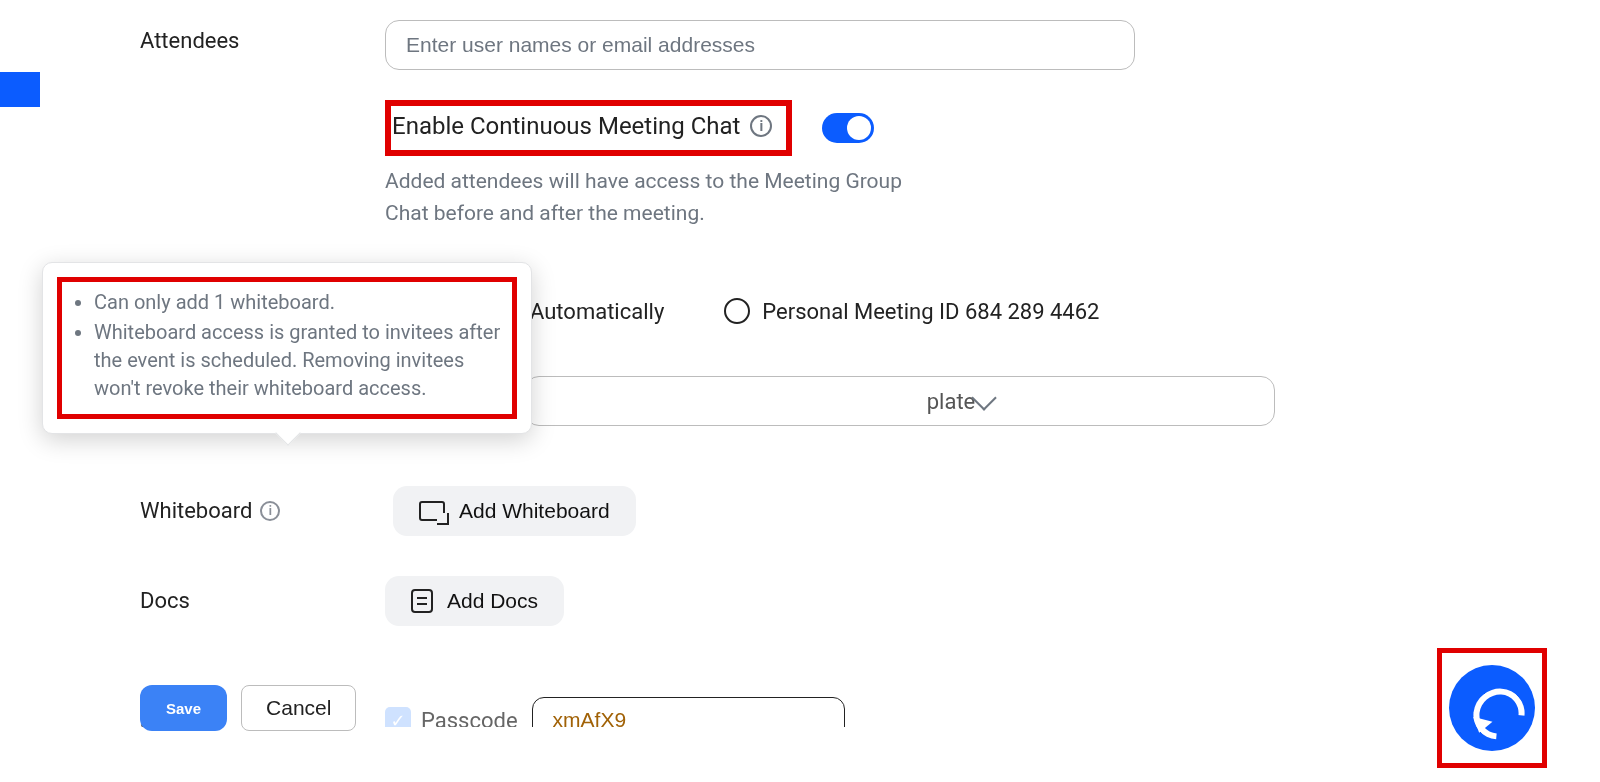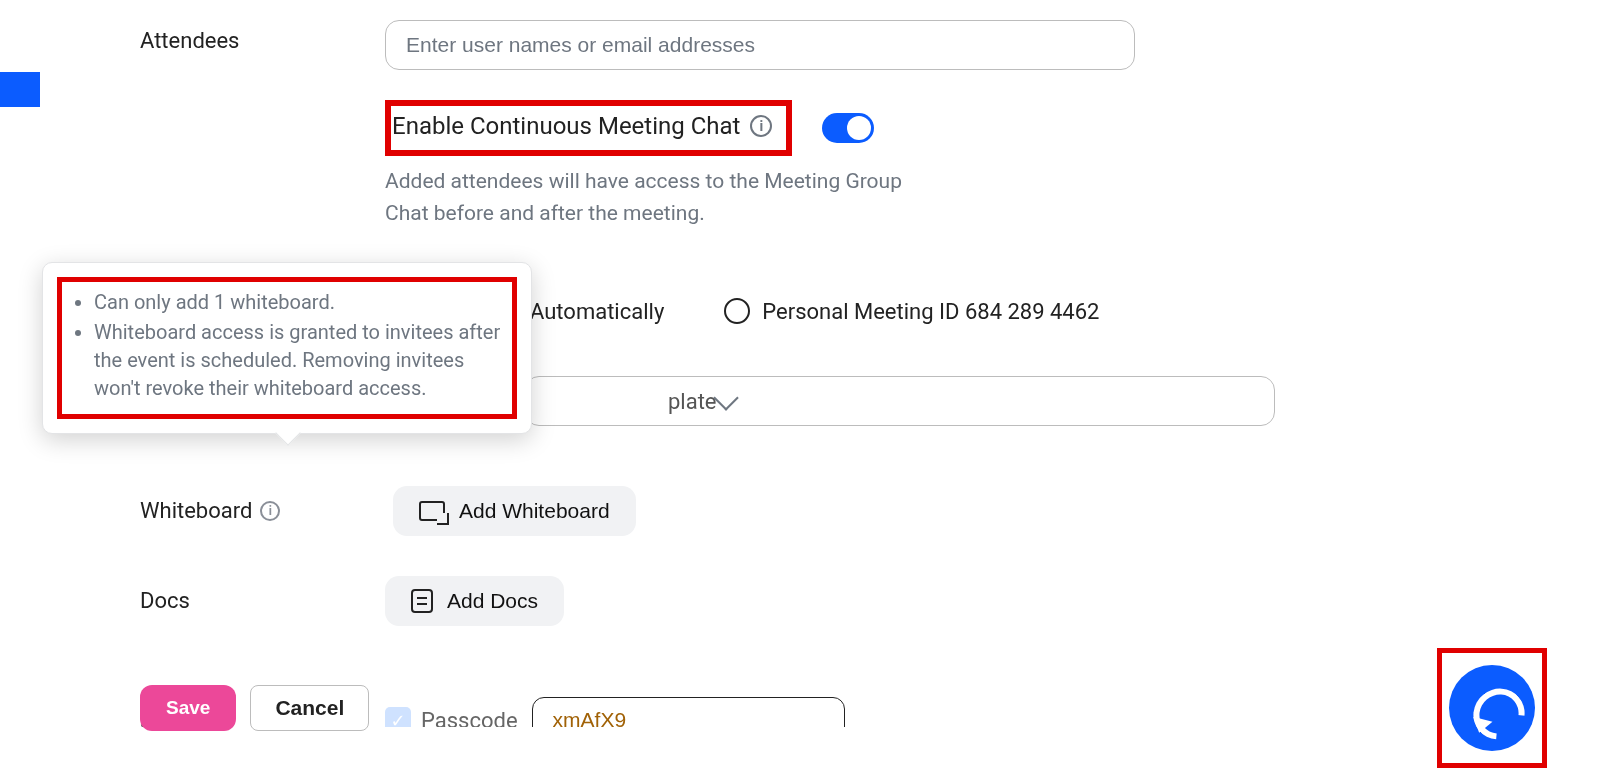--- a/index.html
+++ b/index.html
@@ -131,21 +131,21 @@
     margin-top: 52px;
     margin-left: 385px;
   }
   .select {
     width: 750px;
     height: 50px;
     border: 1.5px solid #bcbcbc;
     border-radius: 14px;
     display: flex;
     align-items: center;
-    justify-content: flex-start;
+    justify-content: center;
     padding: 0 22px;
     font-size: 22px;
     color: #555;
   }
   .chevron {
     width: 18px; height: 18px;
     border-right: 2.5px solid #6e7680;
     border-bottom: 2.5px solid #6e7680;
     transform: rotate(45deg);
     margin-top: -6px;
@@ -226,39 +226,39 @@
     align-items: center;
   }
   .actions-bar {
     position: absolute;
     left: 140px;
     top: 685px;
     display: flex;
     gap: 14px;
   }
   .btn-save {
-    background: #ec4899;
+    background: #3b82f6;
     color: #fff;
     border: none;
     border-radius: 12px;
     height: 46px;
     padding: 0 26px;
-    font-size: 19px;
+    font-size: 15px;
     font-weight: 700;
     cursor: pointer;
   }
   .btn-cancel {
     background: #fff;
     color: #222;
     border: 1.5px solid #bcbcbc;
     border-radius: 8px;
     height: 46px;
     padding: 0 24px;
     font-size: 21px;
-    font-weight: 700;
+    font-weight: 400;
     cursor: pointer;
   }
   .tooltip {
     position: absolute;
     left: 42px;
     top: 262px;
     width: 490px;
     background: #fff;
     border: 1px solid #e3e4e6;
     border-radius: 10px;

